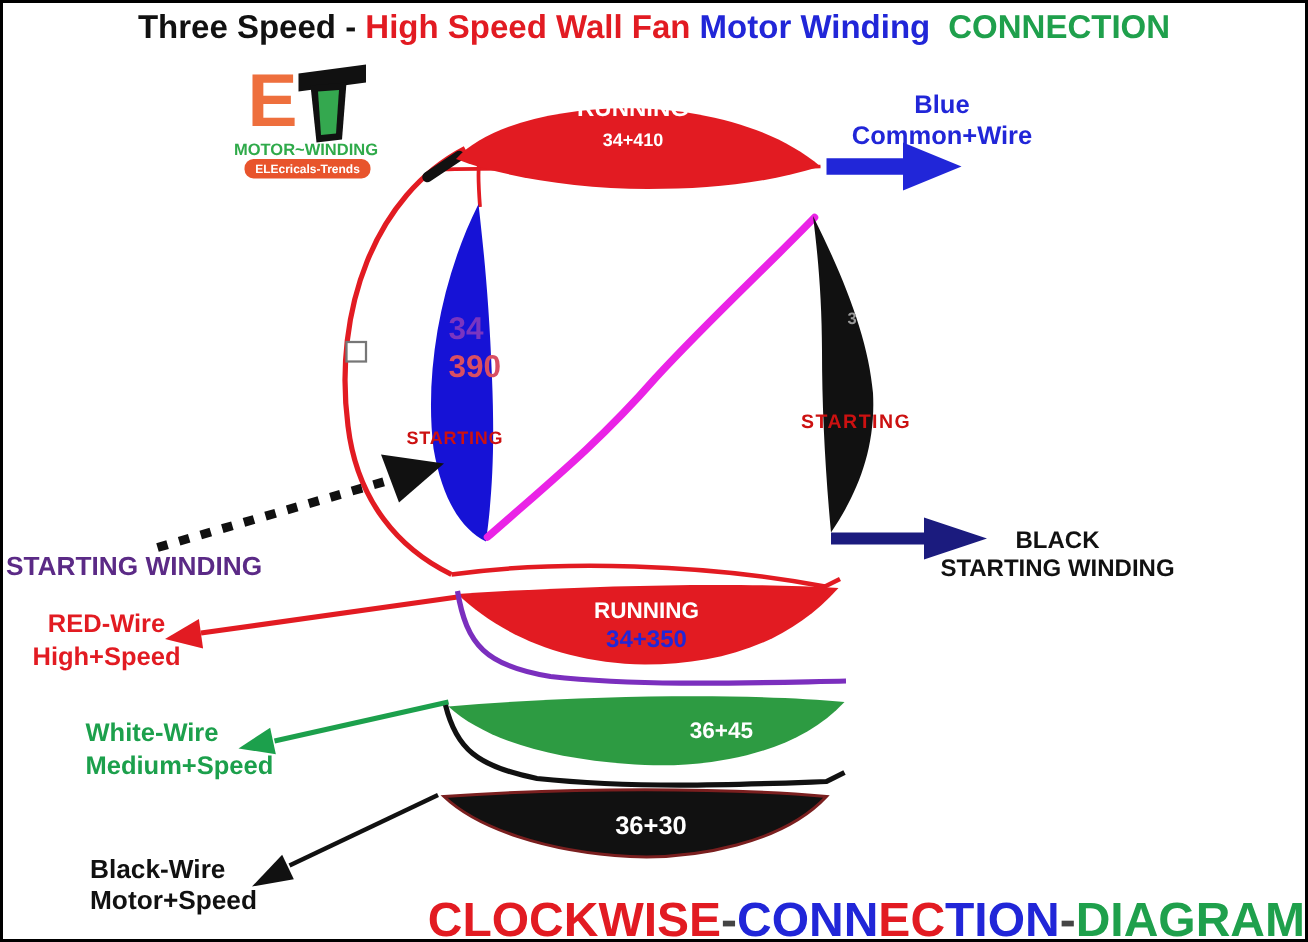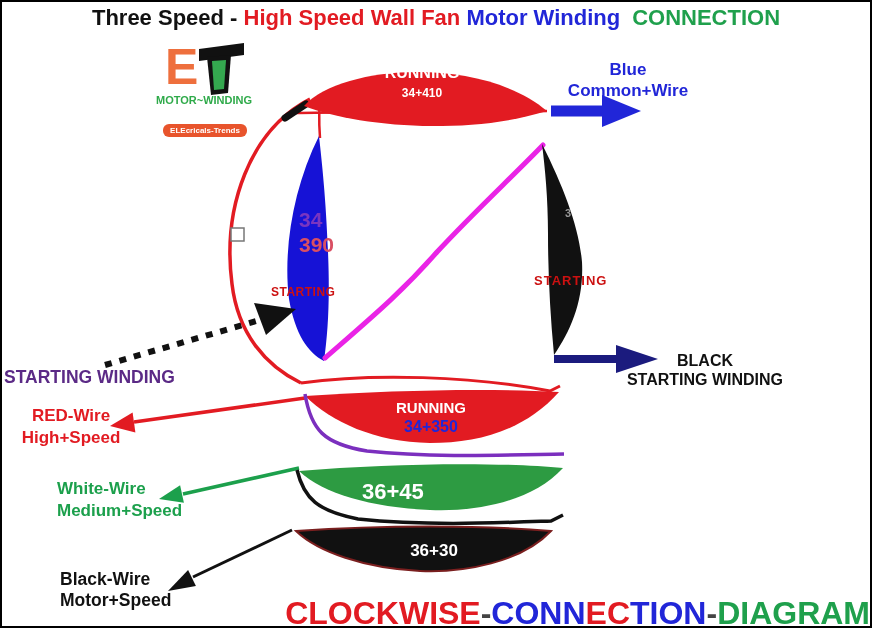--- a/index.html
+++ b/index.html
@@ -10,41 +10,41 @@
   }
   #wires{position:absolute;left:0;top:0;z-index:1;}
   .lbl{position:absolute;font-weight:bold;white-space:nowrap;z-index:2;
        font-family:"Liberation Sans",sans-serif;}
   #title{top:3px;left:0;width:100%;text-align:center;font-size:22px;z-index:2;}
   .t-black{color:#111}.t-red{color:#e21b22}.t-blue{color:#2126d8}
   .t-green{color:#1fa04c;margin-left:12px}
   #logo-e{left:163px;top:40px;font-size:50px;line-height:1;color:#ee6f3d;}
   #logo-brand{left:148px;top:92px;width:108px;text-align:center;font-size:11px;color:#2faa4a;}
   #logo-tag{left:161px;top:104px;width:84px;height:13px;background:#e8542c;border-radius:6px;
-            color:#fff;font-size:8px;text-align:center;line-height:13px;margin-top:18px;}
+            color:#fff;font-size:8px;text-align:center;line-height:13px;}
   #coil-top{left:330px;top:61px;width:180px;text-align:center;color:#fff;line-height:20px;}
   #coil-top .l1{font-size:16px}#coil-top .l2{font-size:12px}
   #blue-common{left:548px;top:57px;width:156px;text-align:center;color:#2126d8;
                font-size:17px;line-height:21px;}
   #vals-blue-coil{left:281px;top:205px;font-size:21px;line-height:25px;color:#7a35c0;margin-left:16px;}
   #vals-blue-coil .v2{color:#d94f63;}
   #starting-blue{left:269px;top:283px;color:#cc1111;font-size:12px;letter-spacing:.5px;}
   #starting-black{left:532px;top:271px;color:#cc1111;font-size:13px;letter-spacing:1px;}
   #val-3{left:563px;top:205px;color:#999;font-size:11px;}
   #watermark{left:329px;top:235px;color:#cccccc;font-size:20px;font-weight:normal;z-index:0;}
   #label-sw-left{left:2px;top:365px;color:#5b2a86;font-size:17.5px;}
   #label-black-sw{left:610px;top:349px;width:186px;text-align:center;color:#111;
                   font-size:16px;line-height:19px;}
   #label-red-wire{left:12px;top:403px;width:114px;text-align:center;color:#e21b22;
                   font-size:17px;line-height:22px;}
   #coil-high{left:348px;top:396px;width:162px;text-align:center;line-height:19px;}
   #coil-high .l1{color:#fff;font-size:15px}
   #coil-high .l2{color:#2126d8;font-size:16px}
   #label-white-wire{left:55px;top:476px;color:#1ca04c;font-size:17px;line-height:22px;}
-  #coil-medium{left:360px;top:477px;width:140px;text-align:left;color:#fff;font-size:22px;}
+  #coil-medium{left:360px;top:477px;width:140px;text-align:right;color:#fff;font-size:15px;}
   #coil-slow{left:362px;top:539px;width:140px;text-align:center;color:#fff;font-size:17px;}
   #label-black-wire{left:58px;top:567px;color:#111;font-size:17.5px;line-height:21px;}
   #footer{top:593px;left:0;width:100%;text-align:right;font-size:32px;z-index:2;}
   #footer span{display:inline-block;border-bottom:3px solid currentColor;padding-bottom:1px;}
   .f-red{color:#e21b22}.f-blue{color:#2126d8}.f-green{color:#1fa04c}.f-sep{color:#444}
 </style>
 </head>
 <body>
 
 <div id="canvas">

